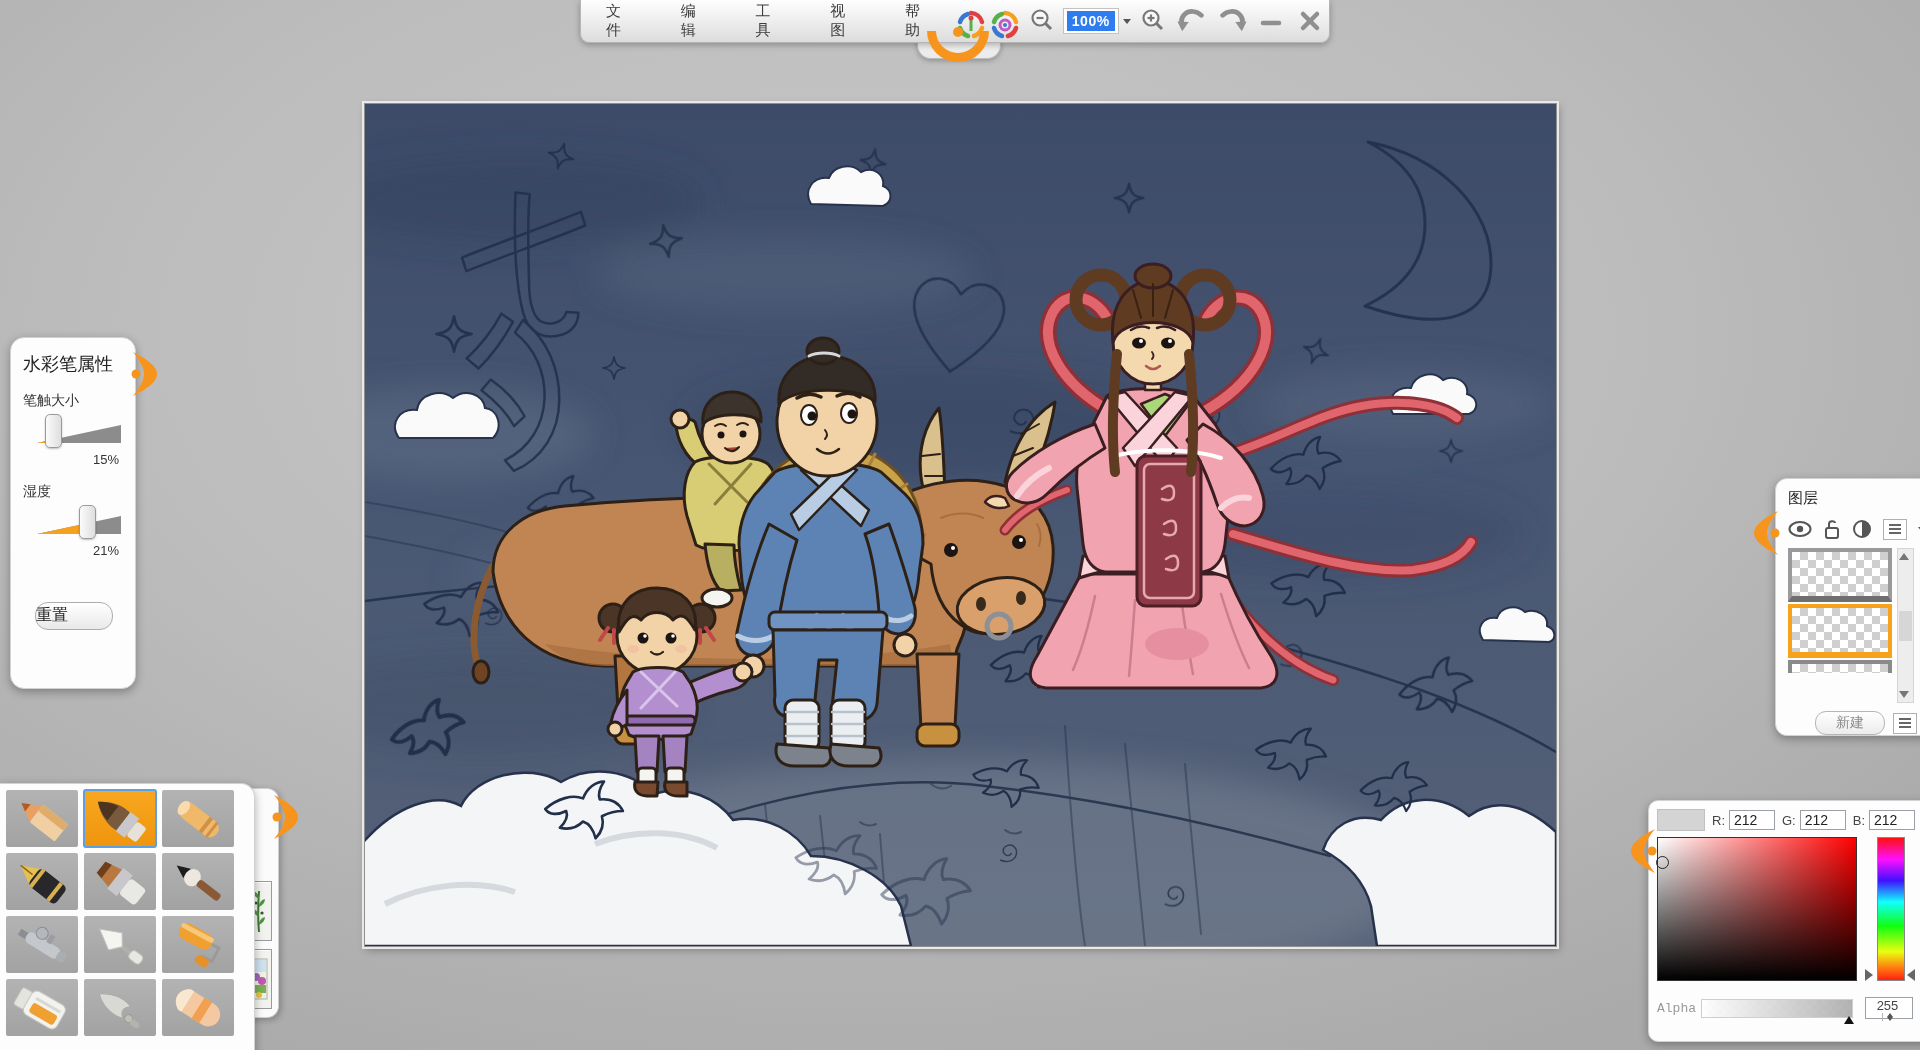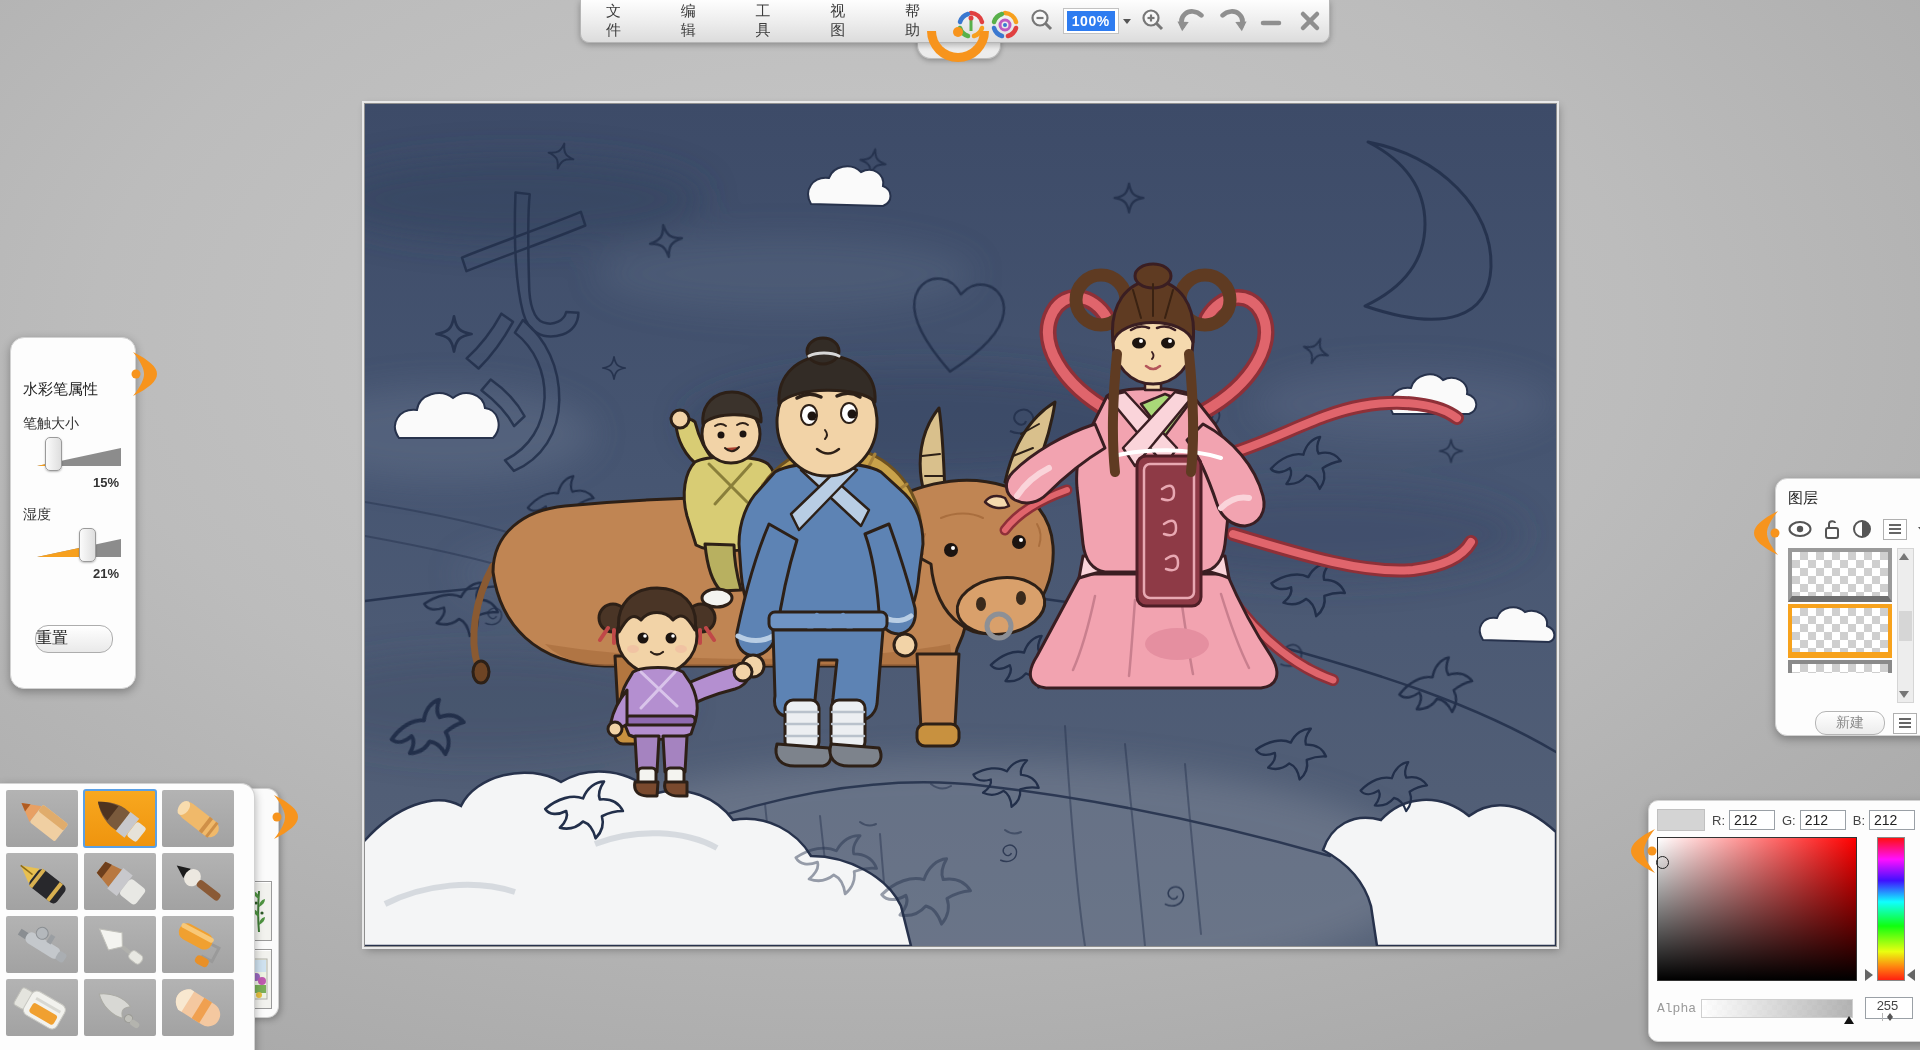--- a/index.html
+++ b/index.html
@@ -33,29 +33,29 @@
   .canvas-wrap svg{display:block;}
 
   
   .panel{position:absolute;background:#fdfdfd;border:1px solid #d2d2d2;border-radius:14px;
     box-shadow:0 3px 10px rgba(0,0,0,.3);}
   .ear{position:absolute;width:26px;height:44px;z-index:2;}
 
   
   .brush-panel{left:10px;top:337px;width:124px;height:350px;padding:0;}
   .brush-panel .inner{padding:14px 10px 10px 12px;}
-  .bp-title{font-size:15px;color:#222;margin-top:28px;}
+  .bp-title{font-size:18px;color:#222;}
   .bp-label{font-size:14px;color:#333;margin-top:16px;}
   .slider{position:relative;height:34px;margin-top:4px;}
   .wedge{position:absolute;left:14px;right:4px;bottom:5px;height:20px;background:#8c8c8c;
     clip-path:polygon(0 100%,100% 10%,100% 100%);}
   .wedge .fill{position:absolute;left:0;top:0;bottom:0;background:#f7a01e;}
   .handle{position:absolute;top:0;width:15px;height:32px;border:1px solid #9a9a9a;border-radius:5px;
     background:linear-gradient(90deg,#fbfbfb,#dedede);box-shadow:0 1px 2px rgba(0,0,0,.25);}
-  .bp-value{font-size:13px;color:#333;text-align:right;margin-top:4px;padding-right:6px;font-weight:bold;}
+  .bp-value{font-size:13px;color:#333;text-align:right;margin-top:4px;padding-right:6px;}
   .reset-btn{display:block;margin:44px auto 0;width:76px;height:26px;border-radius:13px;border:1.5px solid #adadad;
     background:linear-gradient(#ffffff,#e9e9e9);font-size:16px;color:#222;text-align:left;line-height:23px;}
 
   
   .tool-palette{left:0;top:783px;width:242px;height:280px;border-radius:0 14px 0 0;border-left:none;padding:6px;}
   .tool-grid{display:grid;grid-template-columns:repeat(3,72px);grid-auto-rows:57px;gap:6px;}
   .tool-cell{background:linear-gradient(#b3b3b3,#a2a2a2);border-radius:2px;display:flex;align-items:center;justify-content:center;}
   .tool-cell.selected{background:linear-gradient(#f8a81f,#ef940e);outline:2px solid #5aa0e6;outline-offset:-1px;}
   .side-strip{position:absolute;left:240px;top:788px;width:38px;height:228px;background:#fbfbfb;
     border:1px solid #cfcfcf;border-left:none;border-radius:0 12px 12px 0;box-shadow:2px 2px 6px rgba(0,0,0,.25);}

